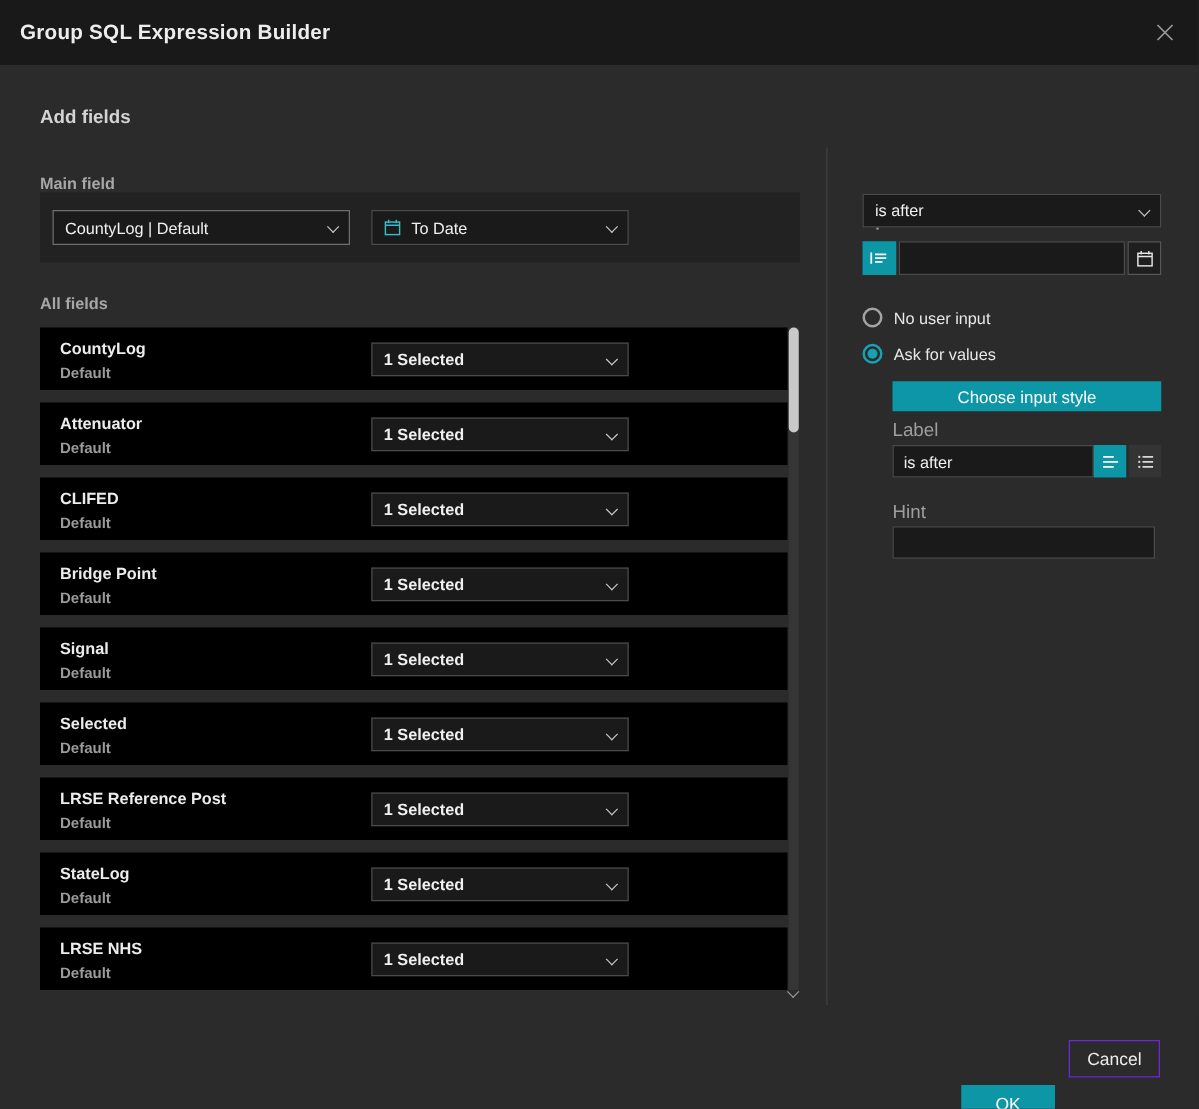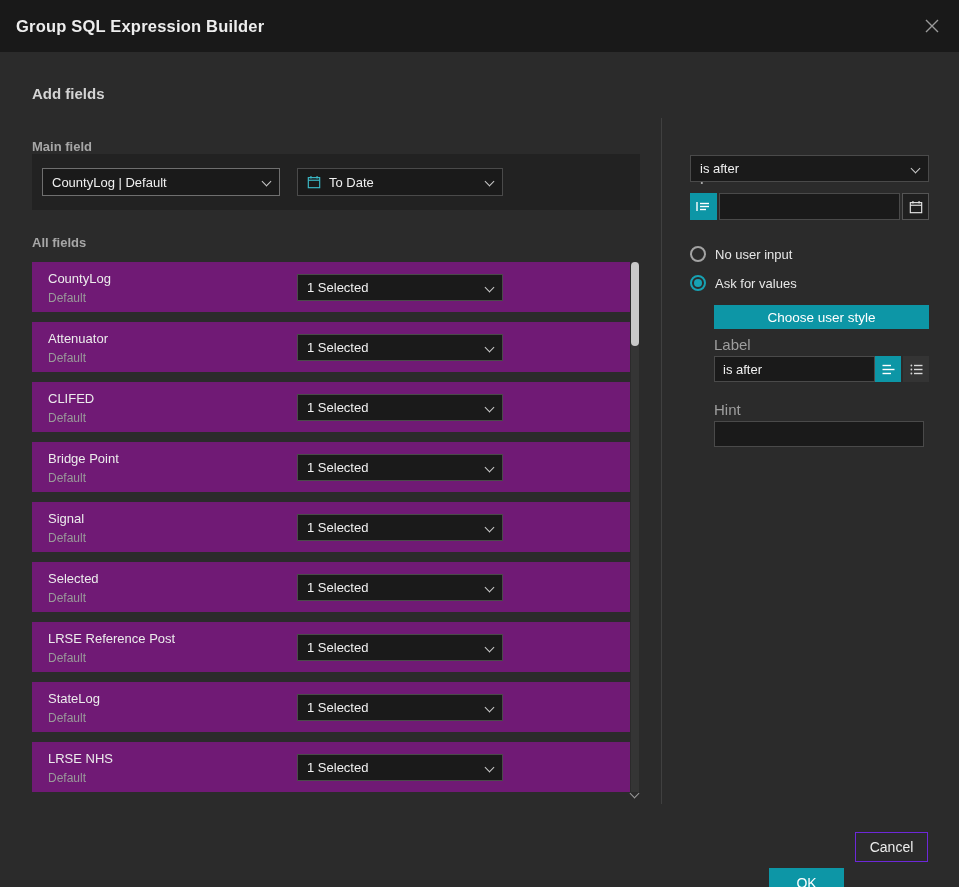--- a/index.html
+++ b/index.html
@@ -45,21 +45,21 @@
     transform:rotate(45deg);
   }
   .text-input {
     background:#1a1a1a; border:1px solid #4a4a4a; color:#f0f0f0;
     font-size:13px; padding:0 8px; font-family:"Liberation Sans", sans-serif;
     outline:none;
   }
 
   
   .main-field-panel { left:32px; top:154px; width:608px; height:56px; background:#222222; }
-  .field-row { left:32px; width:598px; height:50px; background:#701a75; }
+  .field-row { left:32px; width:598px; height:50px; background:#000000;font-weight:bold; }
   .field-name { position:absolute; left:16px; top:9px; font-size:13px; color:#ececec; }
   .field-sub  { position:absolute; left:16px; top:29px; font-size:12px; color:#9a9a9a; }
   .row-select { position:absolute; left:265px; top:12px; width:206px; height:27px; }
 
   
   .scroll-track { left:631px; top:262px; width:8px; height:530px; background:#353535; }
   .scroll-thumb { left:631px; top:262px; width:8px; height:84px; background:#c9c9c9; border-radius:4px; cursor:grab; }
   .scroll-down-arrow { left:629px; top:789px; width:12px; height:10px; cursor:pointer; }
   .scroll-down-arrow::after {
     content:""; position:absolute; left:2px; top:1px; width:6px; height:6px;
@@ -235,21 +235,21 @@
       <line x1="11.5" y1="1" x2="11.5" y2="4"></line>
   </svg>
 </div>
 
 <div class="radio-outer" style="left:690px; top:246px;"></div>
 <div class="radio-label" style="left:715px; top:247px;">No user input</div>
 
 <div class="radio-outer checked" style="left:690px; top:275px;"></div>
 <div class="radio-label" style="left:715px; top:276px;">Ask for values</div>
 
-<div class="btn btn-primary abs" style="left:714px; top:305px; width:215px; height:24px;">Choose user style</div>
+<div class="btn btn-primary abs" style="left:714px; top:305px; width:215px; height:24px;">Choose input style</div>
 
 <div class="abs caption" style="left:714px; top:336px;">Label</div>
 <input class="text-input abs" style="left: 714px; top: 356px; width: 161px; height: 26px;" value="is after">
 <div class="icon-btn teal abs" style="left:875px; top:356px; width:26px; height:26px;">
   <svg width="13" height="11" viewBox="0 0 13 11" fill="none" stroke="#ffffff" stroke-width="1.4">
     <line x1="0.5" y1="1.5" x2="9" y2="1.5"></line>
     <line x1="0.5" y1="5.5" x2="12.5" y2="5.5"></line>
     <line x1="0.5" y1="9.5" x2="9" y2="9.5"></line>
   </svg>
 </div>

